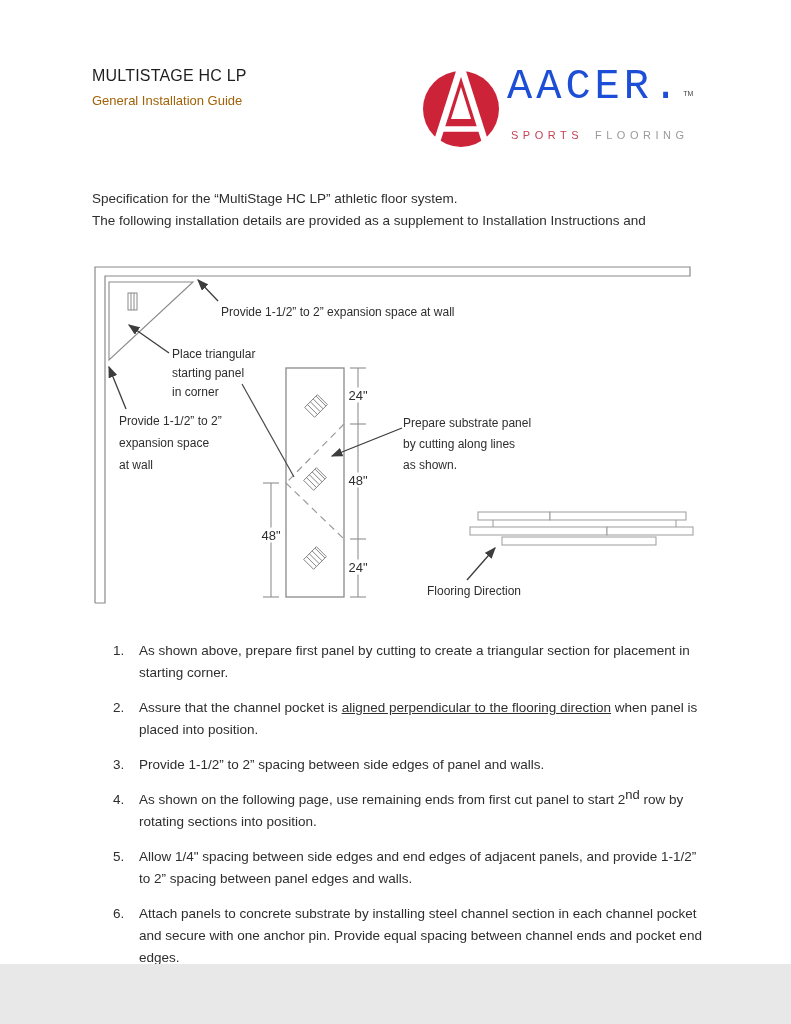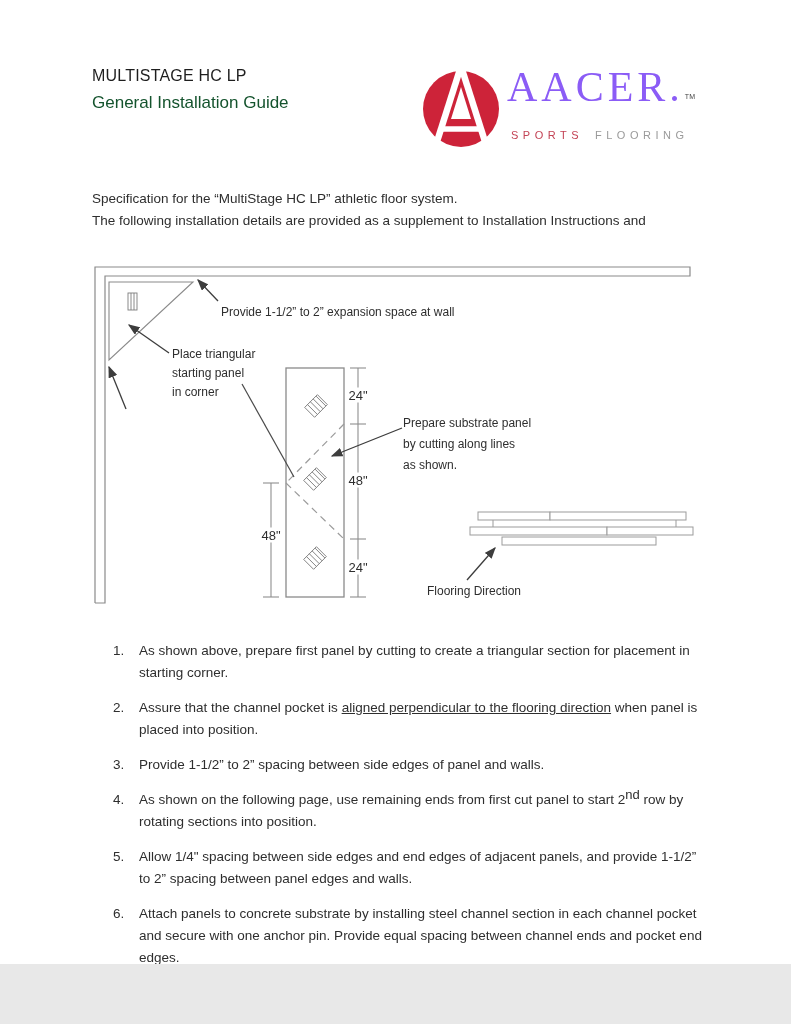--- a/index.html
+++ b/index.html
@@ -5,24 +5,24 @@
   html,body{margin:0;padding:0;background:#e8e8e8;}
   .page{
     position:relative;width:791px;height:964px;background:#ffffff;
     font-family:"Liberation Sans",sans-serif;color:#2e2e2e;overflow:hidden;margin:0 auto;
   }
   .abs{position:absolute;}
   .blk{display:block;}
 
   
   .title{font-size:16px;letter-spacing:.2px;color:#1e1e1e;}
-  .subtitle{font-size:17px;color:#14532d;text-align:center;}
-
-  
-  .brand{font-family:Liberation Serif, serif;font-size:42px;letter-spacing:4px;color:#8b5cf6;}
+  .subtitle{font-size:13px;color:#a16207;text-align:center;}
+
+  
+  .brand{font-family:Liberation Mono, monospace;font-size:42px;letter-spacing:4px;color:#1d4ed8;}
   .tm{font-size:7px;color:#444;margin-left:1px;vertical-align:baseline;position:relative;top:-2px;}
   .tagline{font-size:11px;letter-spacing:4.5px;white-space:nowrap;}
   .sports{color:#c34355;}
   .flooring{color:#9a9a9a;margin-left:12px;}
 
   
   .intro{font-size:13.5px;line-height:22px;}
 
   
   .dlabel{font-size:12px;line-height:20px;color:#2e2e2e;white-space:nowrap;}
@@ -153,20 +153,25 @@
     </svg>
 
     <div class="dlabel abs" style="left:136px;top:44px">Provide 1-1/2” to 2” expansion space at wall</div>
 
     <div class="dlabel abs" style="left:87px;top:87px;line-height:19px">
       <span class="blk">Place triangular</span>
       <span class="blk">starting panel</span>
       <span class="blk">in corner</span>
     </div>
 
+    <div class="dlabel abs" style="left:34px;top:152px;line-height:22px">
+      <span class="blk">Provide 1-1/2” to 2”</span>
+      <span class="blk">expansion space</span>
+      <span class="blk">at wall</span>
+    </div>
 
     <div class="dlabel abs" style="left:318px;top:155px;line-height:21px">
       <span class="blk">Prepare substrate panel</span>
       <span class="blk">by cutting along lines</span>
       <span class="blk">as shown.</span>
     </div>
 
     <div class="dlabel abs" style="left:342px;top:323px">Flooring Direction</div>
 
     <div class="dim-label" style="left:273px;top:137px">24"</div>

